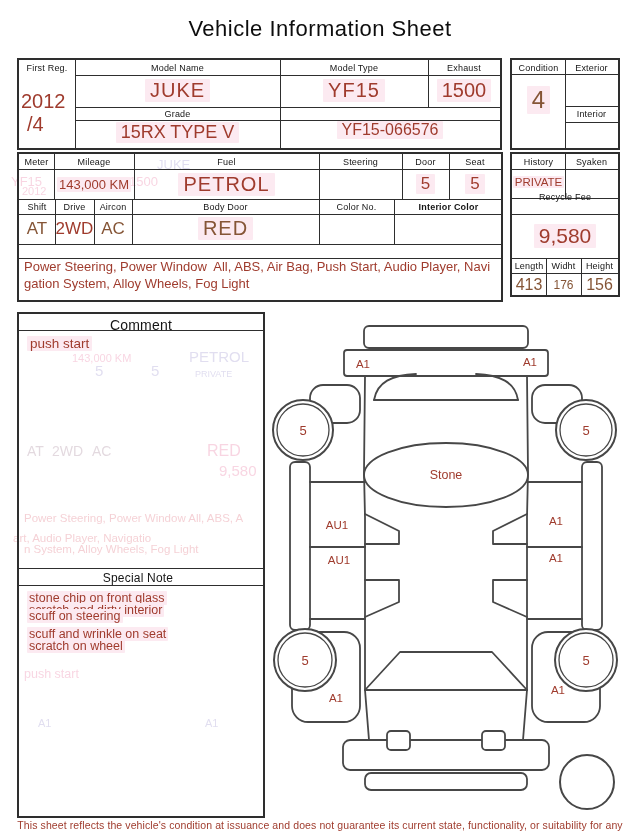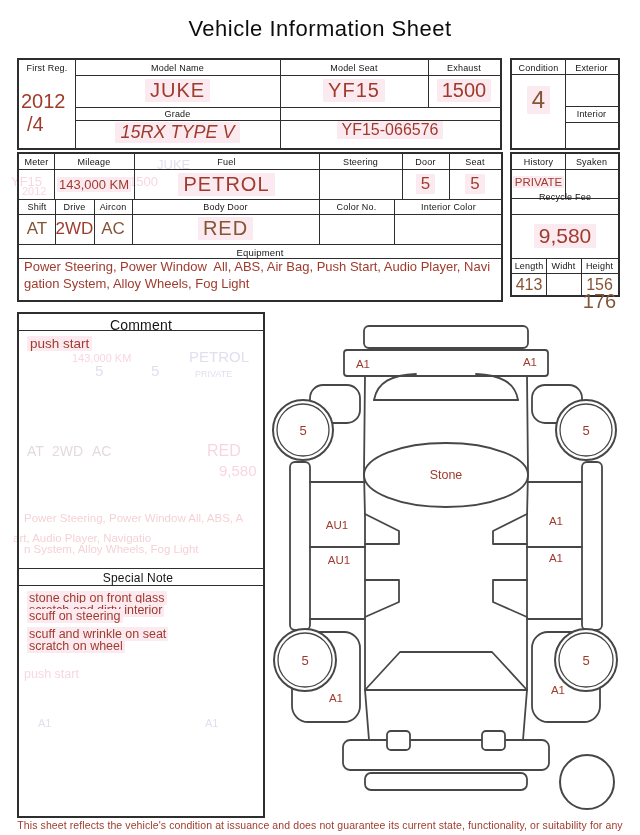--- a/index.html
+++ b/index.html
@@ -62,27 +62,27 @@
     <div class="vl" style="left:409px;height:47px;bottom:auto;"></div>
     <div class="hr" style="top:15px;left:56px;right:0;"></div>
     <div class="hr" style="top:47px;left:56px;right:0;"></div>
     <div class="hr" style="top:60px;left:56px;right:0;"></div>
     <div class="lbl" style="left:0;width:56px;top:3px;">First Reg.</div>
     <div class="val" style="left:2px;top:30px;width:56px;text-align:left;font-size:20px;line-height:23px;">
       <span>2012</span><br>
       <span style="padding-left:6px;">/4</span>
     </div>
     <div class="lbl" style="left:56px;width:205px;top:3px;">Model Name</div>
-    <div class="lbl" style="left:261px;width:148px;top:3px;">Model Seat</div>
+    <div class="lbl" style="left:261px;width:148px;top:3px;">Model Type</div>
     <div class="lbl" style="left:409px;width:72px;top:3px;">Exhaust</div>
     <div class="val" style="left:56px;width:205px;top:19px;font-size:20px;letter-spacing:1px;"><span class="hl">JUKE</span></div>
     <div class="val" style="left:261px;width:148px;top:19px;font-size:20px;letter-spacing:1px;"><span class="hl">YF15</span></div>
     <div class="val" style="left:409px;width:72px;top:19px;font-size:20px;"><span class="hl">1500</span></div>
     <div class="lbl" style="left:56px;width:205px;top:49px;">Grade</div>
-    <div class="val" style="left:56px;width:205px;top:62px;font-size:18px;font-style:italic;"><span class="hl">15RX TYPE V</span></div>
+    <div class="val" style="left:56px;width:205px;top:62px;font-size:18px;"><span class="hl">15RX TYPE V</span></div>
     <div class="val" style="left:261px;width:220px;top:61px;font-size:16px;"><span class="hl">YF15-066576</span></div>
   </div>
 
   <div class="box" style="left:510px;top:58px;width:106px;height:88px;">
     <div class="vl" style="left:53px;"></div>
     <div class="hr" style="top:14px;left:0;right:0;"></div>
     <div class="lbl" style="left:0;width:53px;top:3px;">Condition</div>
     <div class="val brown" style="left:0;width:53px;top:26px;font-size:24px;"><span class="hl">4</span></div>
     <div class="lbl" style="left:53px;width:53px;top:3px;">Exterior</div>
     <div class="hr" style="top:46px;left:53px;right:0;"></div>
@@ -114,26 +114,25 @@
     <div class="lbl" style="left:430px;width:52px;top:3px;">Seat</div>
     <div class="val" style="left:35px;width:80px;top:23px;font-size:13px;"><span class="hl" style="padding:0 2px;">143,000 KM</span></div>
     <div class="val" style="left:115px;width:185px;top:19px;font-size:20px;letter-spacing:1px;"><span class="hl">PETROL</span></div>
     <div class="val" style="left:383px;width:47px;top:20px;font-size:17px;"><span class="hl">5</span></div>
     <div class="val" style="left:430px;width:52px;top:20px;font-size:17px;"><span class="hl">5</span></div>
     <div class="lbl" style="left:0;width:36px;top:48px;">Shift</div>
     <div class="lbl" style="left:36px;width:39px;top:48px;">Drive</div>
     <div class="lbl" style="left:75px;width:38px;top:48px;text-align:center;">Aircon</div>
     <div class="lbl" style="left:113px;width:187px;top:48px;">Body Door</div>
     <div class="lbl" style="left:300px;width:75px;top:48px;">Color No.</div>
-    <div class="lbl" style="left:375px;width:109px;top:48px;">Interior Color</div>
+    <div class="lbl" style="left:375px;width:109px;top:48px;font-weight:bold;">Interior Color</div>
     <div class="val brown" style="left:0;width:36px;top:65px;font-size:17px;"><span>AT</span></div>
     <div class="val" style="left:36px;width:39px;top:65px;font-size:17px;"><span>2WD</span></div>
     <div class="val brown" style="left:75px;width:38px;top:65px;font-size:17px;"><span>AC</span></div>
     <div class="val brown" style="left:113px;width:187px;top:63px;font-size:20px;letter-spacing:1px;"><span class="hl">RED</span></div>
-    <div class="lbl" style="left:0;right:0;width:auto;top:93px;font-size:9.5px;">Equipment</div>
     <div class="equip-text">Power Steering, Power Window  All, ABS, Air Bag, Push Start, Audio Player, Navigation System, Alloy Wheels, Fog Light</div>
   </div>
 
   <div class="box" style="left:510px;top:152px;width:106px;height:141px;">
     <div class="hr" style="top:15px;left:0;right:0;"></div>
     <div class="hr" style="top:44px;left:0;right:0;"></div>
     <div class="hr" style="top:60px;left:0;right:0;"></div>
     <div class="hr" style="top:104px;left:0;right:0;"></div>
     <div class="hr" style="top:119px;left:0;right:0;"></div>
     <div class="vl" style="left:53px;top:0;height:44px;bottom:auto;"></div>
@@ -141,21 +140,21 @@
     <div class="vl" style="left:69px;top:104px;bottom:0;"></div>
     <div class="lbl" style="left:0;width:53px;top:3px;">History</div>
     <div class="lbl" style="left:53px;width:53px;top:3px;">Syaken</div>
     <div class="val" style="left:0;width:53px;top:22px;font-size:11.5px;"><span class="hl" style="padding:0 2px;">PRIVATE</span></div>
     <div class="lbl" style="left:0;right:0;width:auto;top:38px;">Recycle Fee</div>
     <div class="val" style="left:0;right:0;width:auto;top:70px;font-size:21px;"><span class="hl">9,580</span></div>
     <div class="lbl" style="left:0;width:34px;top:107px;">Length</div>
     <div class="lbl" style="left:34px;width:35px;top:107px;">Widht</div>
     <div class="lbl" style="left:69px;width:37px;top:107px;">Height</div>
     <div class="val brown" style="left:0;width:34px;top:122px;font-size:16px;"><span>413</span></div>
-    <div class="val brown" style="left:34px;width:35px;top:136px;font-size:20px;margin-left:36px;"><span>176</span></div>
+    <div class="val brown" style="left:34px;width:35px;top:124px;font-size:12px;"><span>176</span></div>
     <div class="val brown" style="left:69px;width:37px;top:122px;font-size:16px;"><span>156</span></div>
   </div>
 
   <div class="box" style="left:17px;top:312px;width:244px;height:502px;">
     <div class="lbl" style="left:0;right:0;width:auto;top:3px;font-size:14px;">Comment</div>
     <div class="hr" style="top:16px;left:0;right:0;"></div>
     <div style="position:absolute;left:8px;top:22px;font-size:13.5px;color:var(--red);"><span class="hl" style="padding:0 3px;">push start</span></div>
     <div class="hr" style="top:254px;left:0;right:0;"></div>
     <div class="lbl" style="left:0;right:6px;width:auto;top:257px;font-size:12px;">Special Note</div>
     <div class="hr" style="top:271px;left:0;right:0;"></div>

